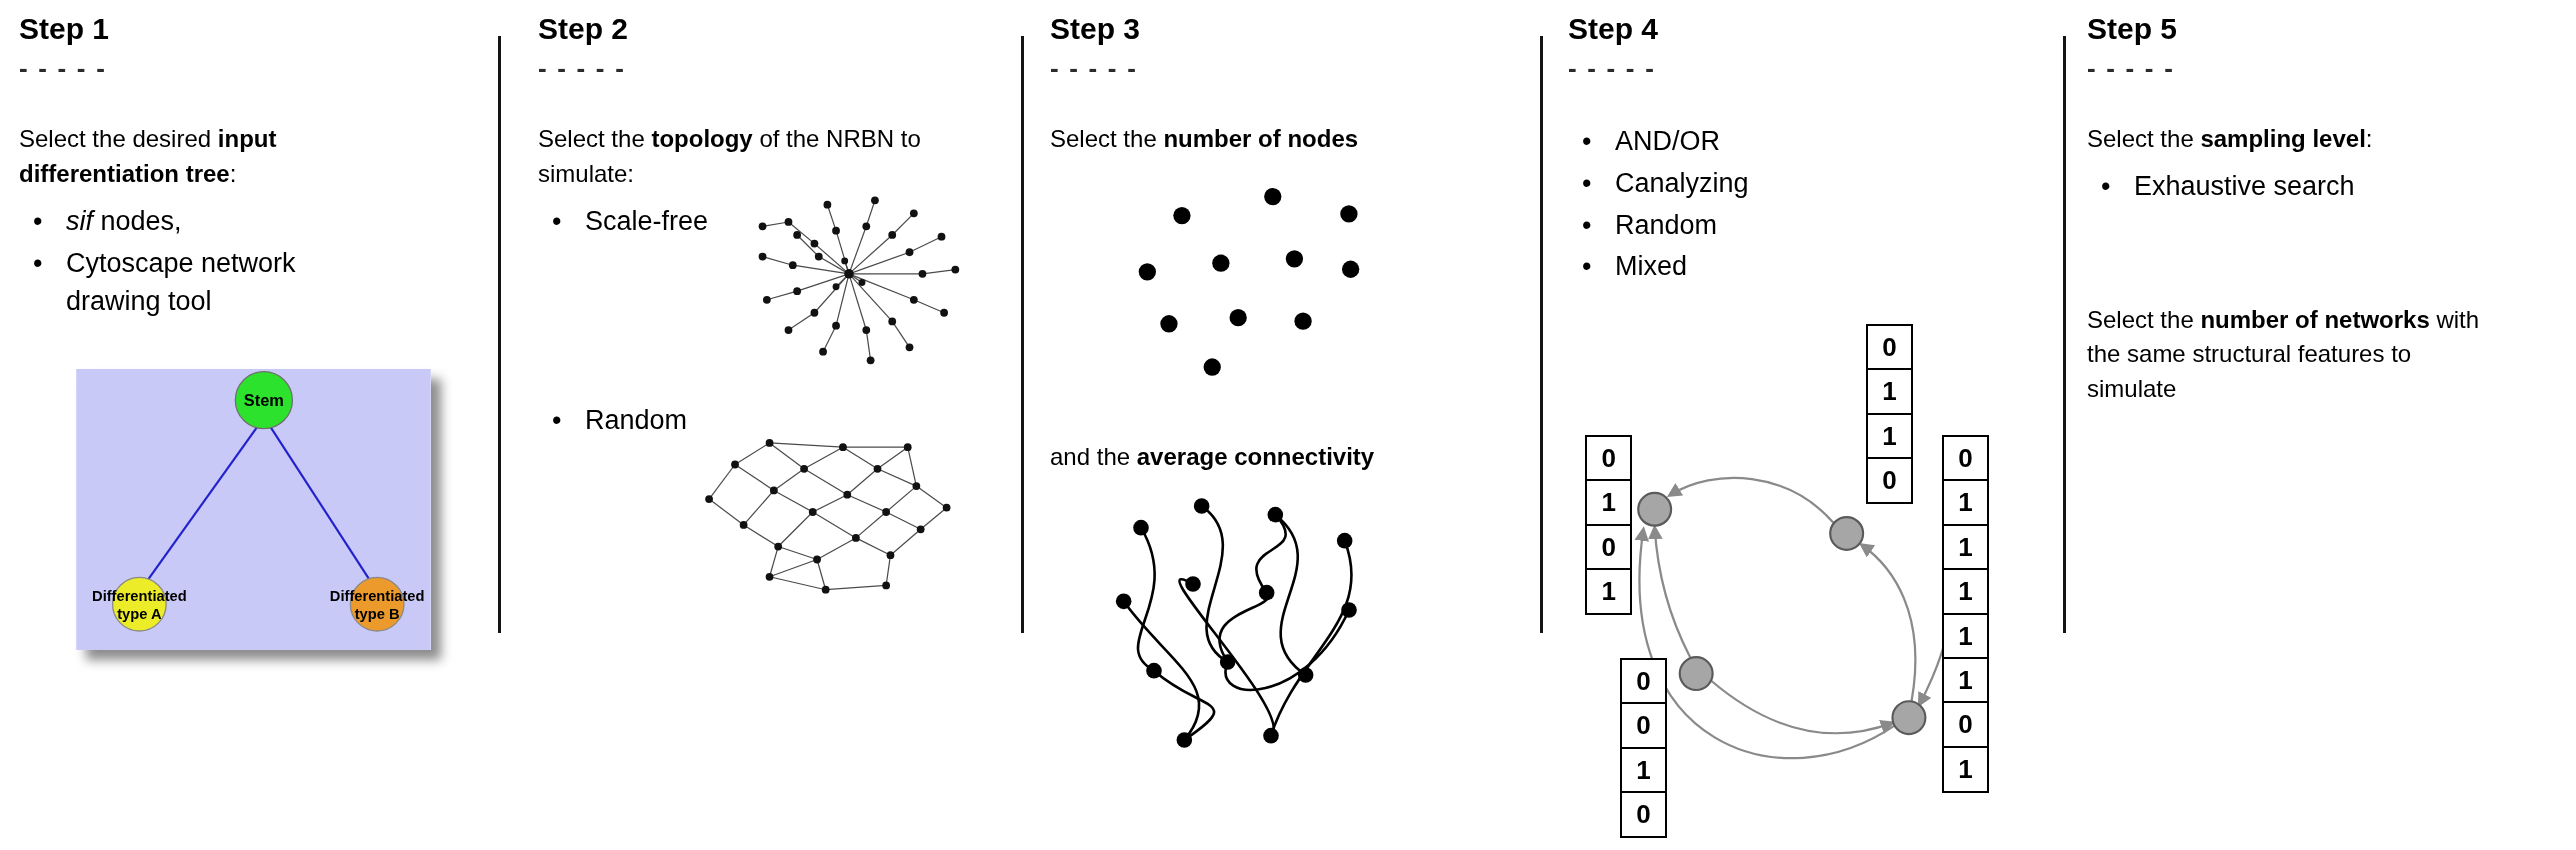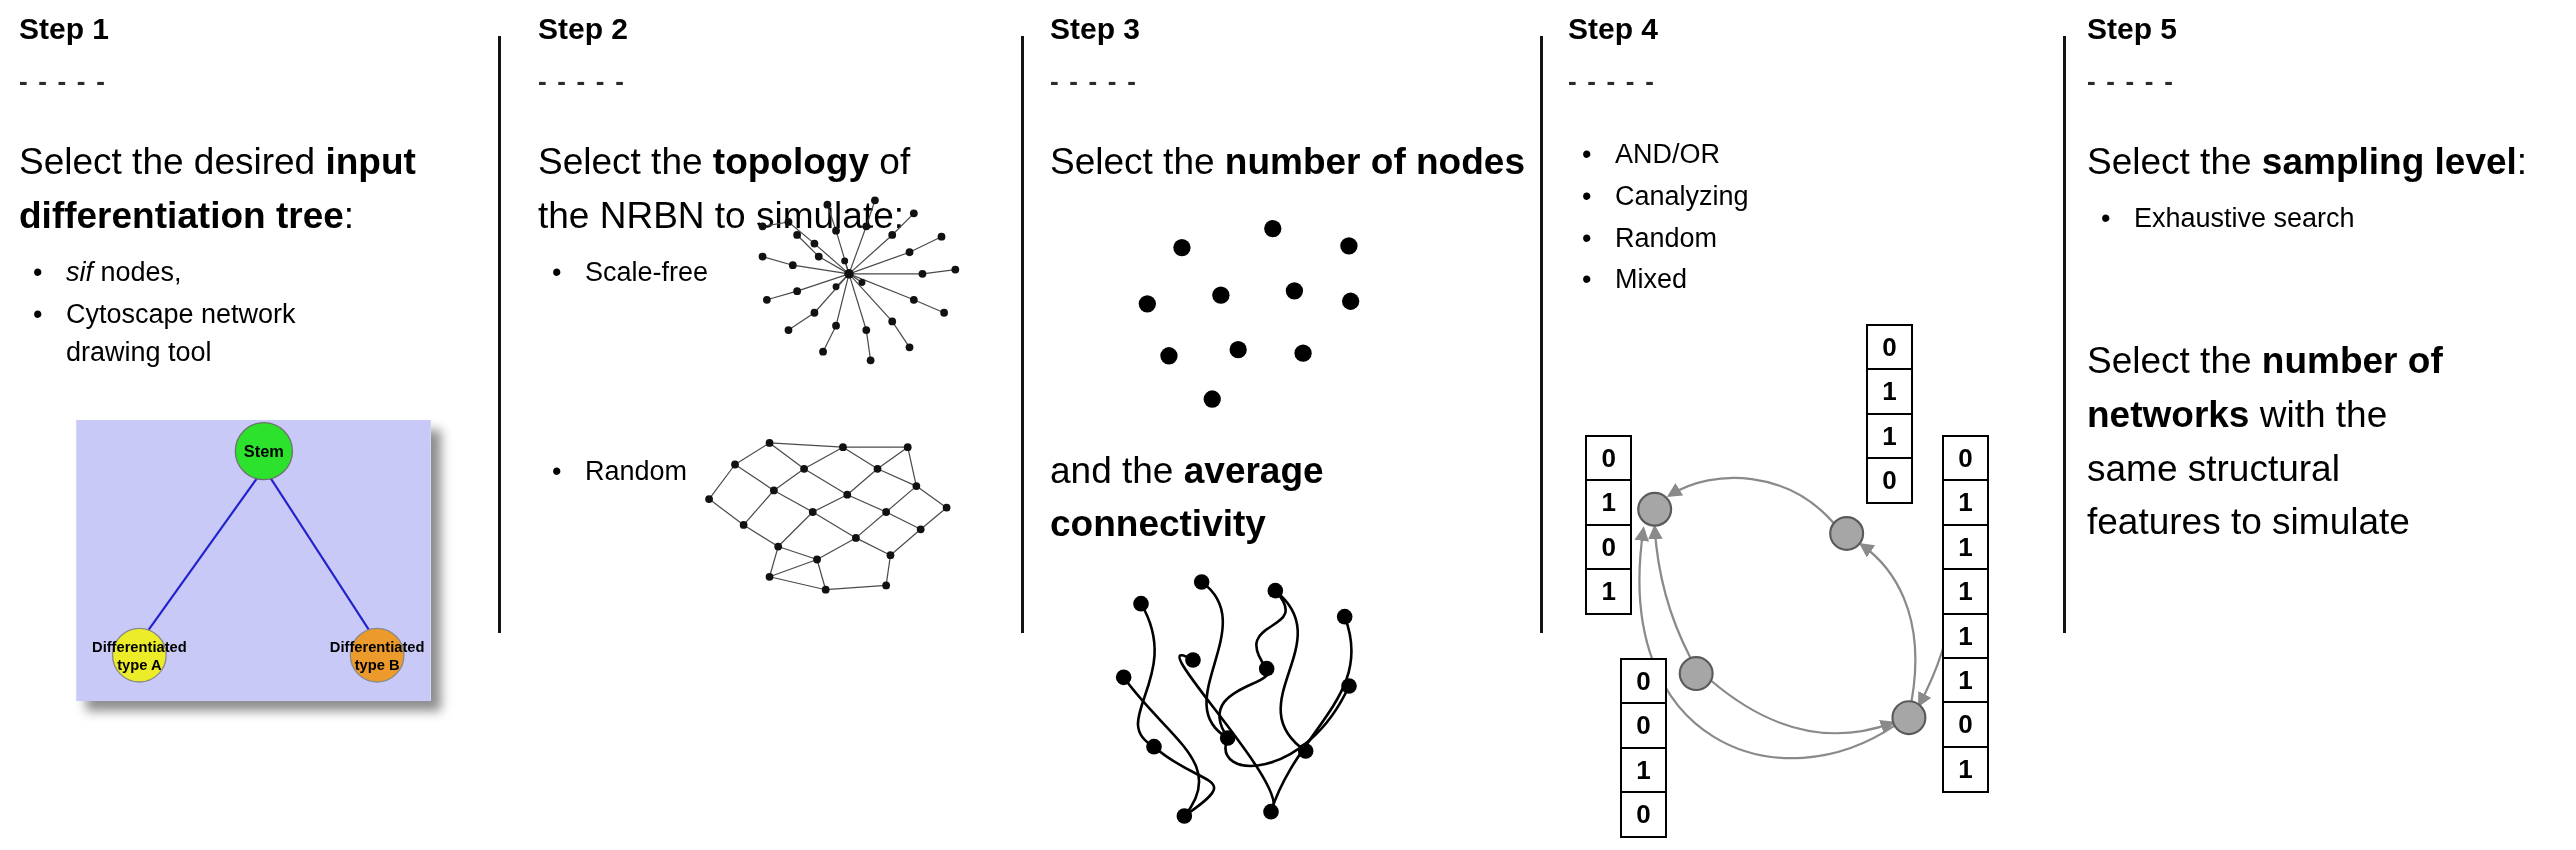--- a/index.html
+++ b/index.html
@@ -7,42 +7,42 @@
   .figure{position:relative;width:2576px;height:851px;background:#ffffff;
           font-family:"Liberation Sans",sans-serif;color:#000;overflow:hidden}
   .col{position:absolute;top:12px}
   .col1{left:19px;width:472px}
   .col2{left:538px;width:485px}
   .col3{left:1050px;width:485px}
   .col4{left:1568px;width:489px;height:838px}
   .col5{left:2087px;width:476px}
   .divider{position:absolute;top:36px;height:597px;width:2.6px;background:#141414}
   .d1{left:498px}.d2{left:1021px}.d3{left:1540px}.d4{left:2063px}
-  .step-title{font-size:30px;font-weight:bold;margin-bottom:20px}
+  .step-title{font-size:30px;font-weight:bold;margin-bottom:7px}
   .dashes{font-size:26px;font-weight:bold;color:#2b2b2b;letter-spacing:1.7px;margin-bottom:38px}
-  .para{font-size:37px;line-height:1.45}
+  .para{font-size:24px;line-height:1.45}
   .b{font-weight:bold}
   .it{font-style:italic}
   ul.bullets{list-style:none;margin-top:10.4px}
   .bullets li{position:relative;padding-left:47px;font-size:27px;line-height:1.42;margin-bottom:3.5px}
   .bullets li::before{content:"\2022";position:absolute;left:14px;top:0}
   .col1 .para{max-width:398px}
   .col1 .bullets{max-width:316px}
   .col2 .para{max-width:394px}
   .col4 .para{max-width:402px}
   .col5 .para2{max-width:396px;margin-top:97px}
   .col2 .bullets li.gap{margin-top:161px}
   .tree-box{display:inline-block;line-height:0;margin-top:45px;margin-left:57px;
             box-shadow:9.5px 9.5px 10.4px rgba(0,0,0,0.45)}
   .tree-label{font-family:"Liberation Sans",sans-serif;font-size:19px;font-weight:bold}
   .tree-sub{font-family:"Liberation Sans",sans-serif;font-size:17px;font-weight:bold}
   .net1{position:absolute;left:177px;top:171px;line-height:0}
   .net2{position:absolute;left:149px;top:405px;line-height:0}
   .dots-art{display:block;margin:24px 0 0 67px}
-  .para2-c3{margin-top:32px}
+  .para2-c3{margin-top:60px}
   .tangle-art{display:block;margin:5.2px 0 0 39px}
   .s4-layer{position:absolute;left:0;top:0;width:489px;height:838px;pointer-events:none}
   .tt{position:absolute;display:flex;flex-direction:column}
   .tt-left{left:17.3px;top:423px}
   .tt-top{left:298px;top:312px}
   .tt-right{left:374px;top:423px}
   .tt-bottom{left:52px;top:646px}
   .cell{width:47px;height:47px;border:2.6px solid #000;background:#fff;
         display:flex;align-items:center;justify-content:center;
         font-size:26px;font-weight:bold}

